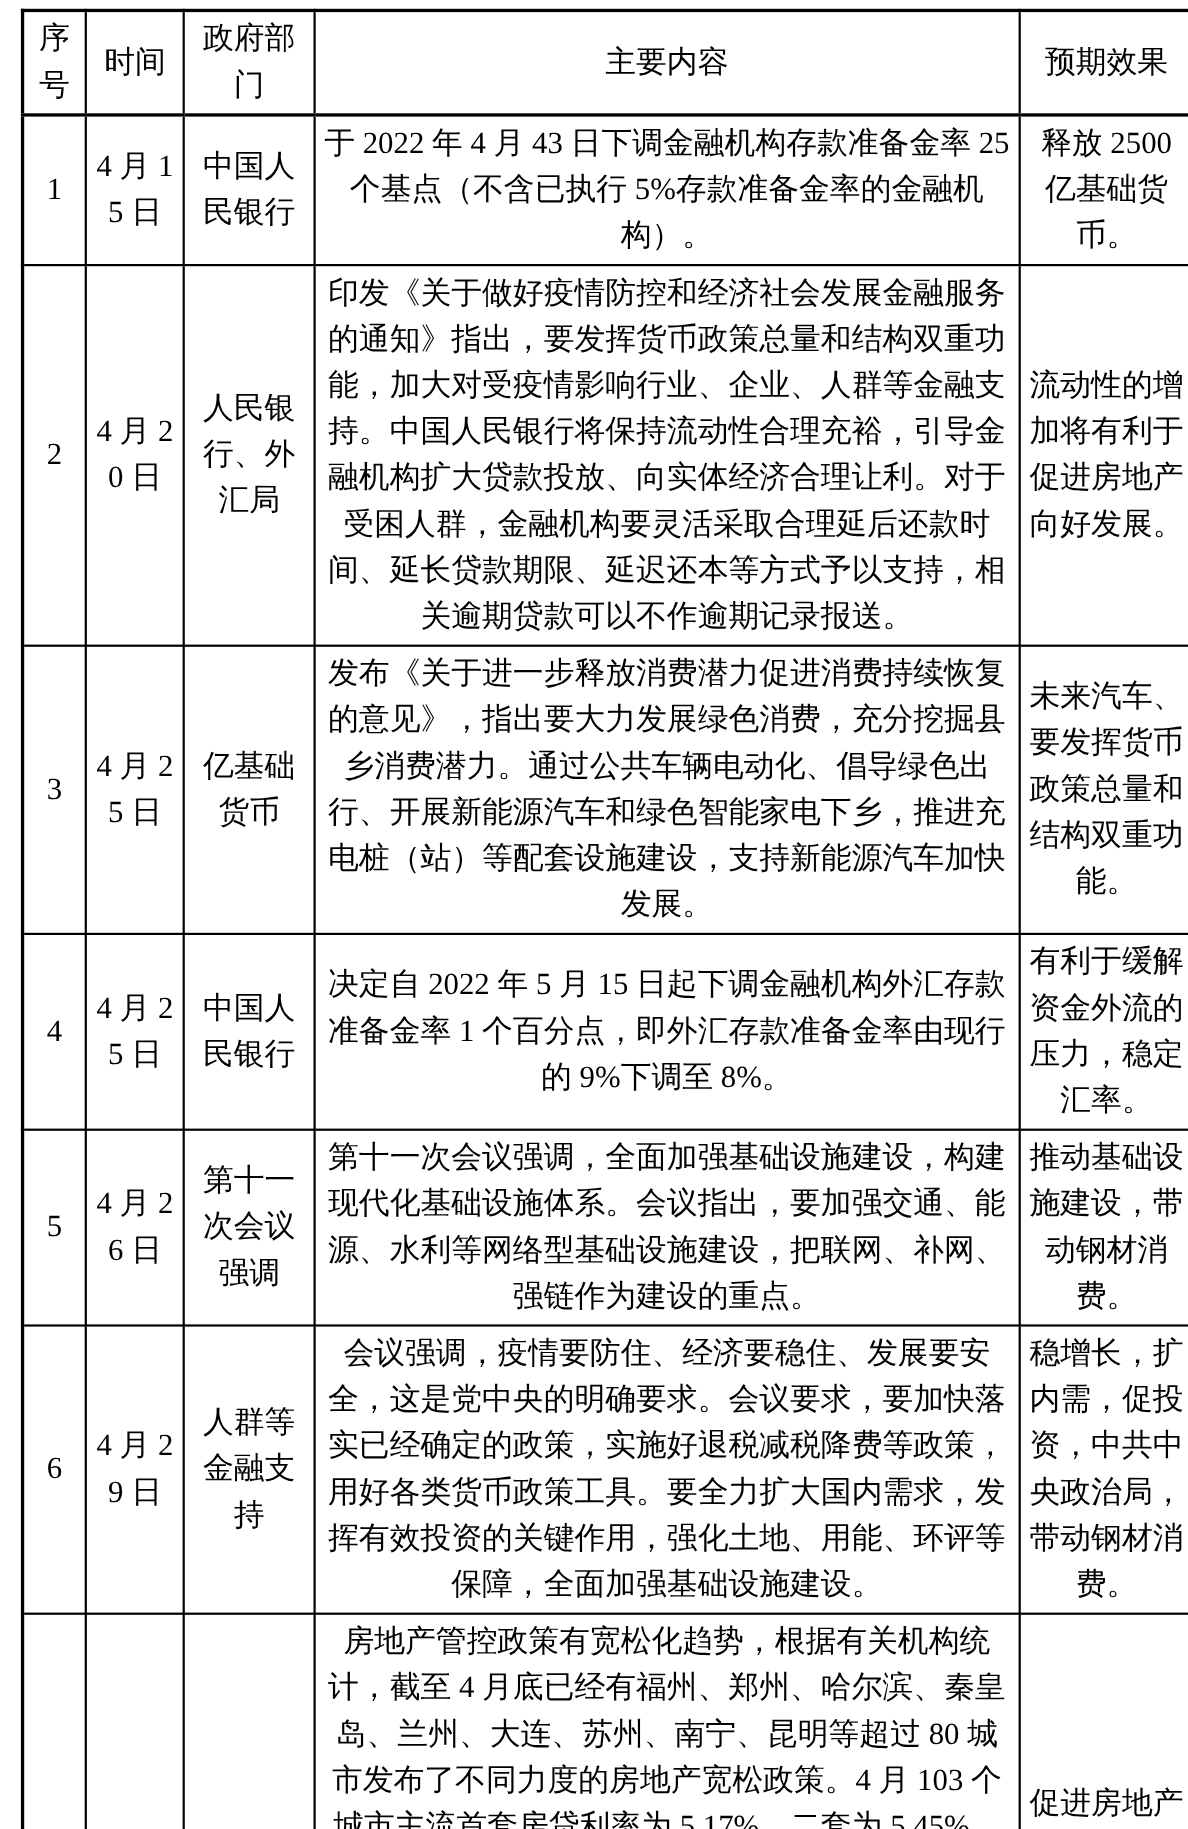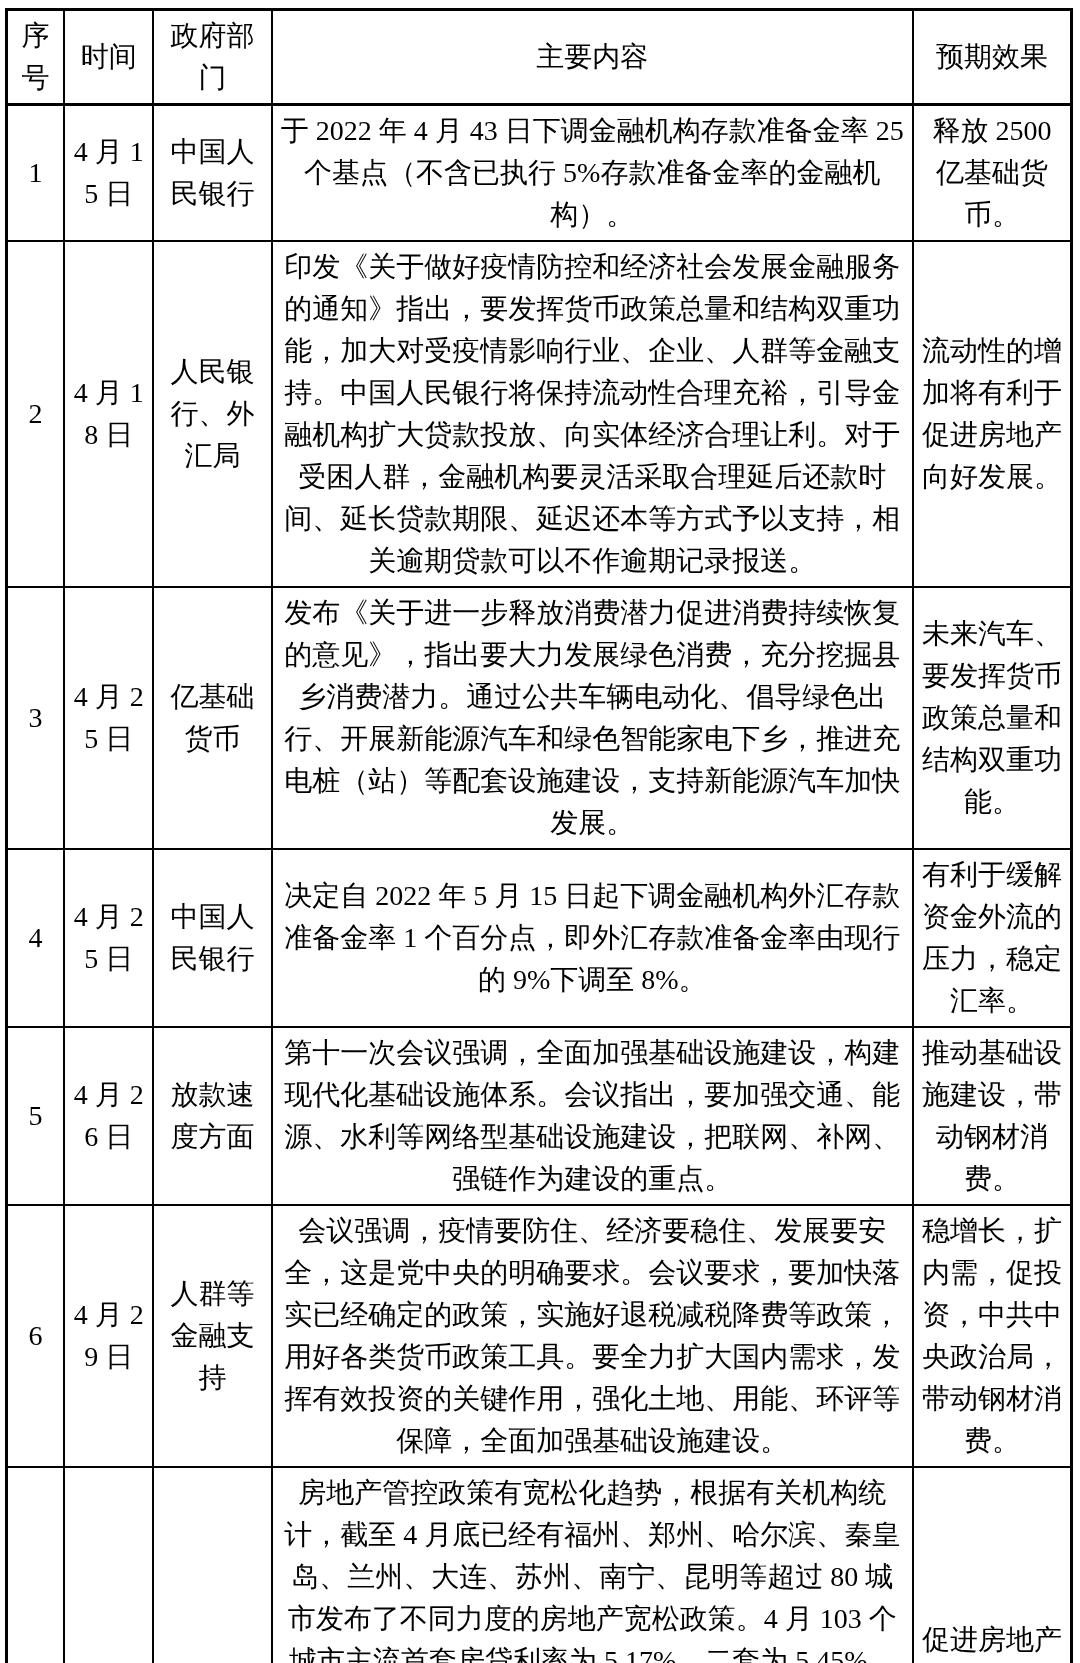--- a/index.html
+++ b/index.html
@@ -6,21 +6,21 @@
     margin: 0;
     padding: 0;
     background: #ffffff;
     color: #000000;
     font-family: "Liberation Serif", "DejaVu Serif", serif;
   }
   .page {
     width: 1080px;
     height: 1663px;
     box-sizing: border-box;
-    padding: 8px 7px 8px 5px;
+    padding: 8px 7px 8px 19px;
     background: #ffffff;
     overflow: hidden;
   }
   table.policy-table {
     width: 1068px;
     border-collapse: collapse;
     table-layout: fixed;
     border: 3px solid #000000;
   }
   .policy-table th,
@@ -74,21 +74,21 @@
     <tbody>
       <tr class="r-0">
         <td>1</td>
         <td>4 月 15 日</td>
         <td>中国人民银行</td>
         <td>于 2022 年 4 月 43 日下调金融机构存款准备金率 25 个基点（不含已执行 5%存款准备金率的金融机构）。</td>
         <td>释放 2500 亿基础货币。</td>
       </tr>
       <tr class="r-1">
         <td>2</td>
-        <td>4 月 18 日</td>
+        <td>4 月 20 日</td>
         <td>人民银行、外汇局</td>
         <td>印发《关于做好疫情防控和经济社会发展金融服务的通知》指出，要发挥货币政策总量和结构双重功能，加大对受疫情影响行业、企业、人群等金融支持。中国人民银行将保持流动性合理充裕，引导金融机构扩大贷款投放、向实体经济合理让利。对于受困人群，金融机构要灵活采取合理延后还款时间、延长贷款期限、延迟还本等方式予以支持，相关逾期贷款可以不作逾期记录报送。</td>
         <td>流动性的增加将有利于促进房地产向好发展。</td>
       </tr>
       <tr class="r-2">
         <td>3</td>
         <td>4 月 25 日</td>
         <td>亿基础货币</td>
         <td>发布《关于进一步释放消费潜力促进消费持续恢复的意见》，指出要大力发展绿色消费，充分挖掘县乡消费潜力。通过公共车辆电动化、倡导绿色出行、开展新能源汽车和绿色智能家电下乡，推进充电桩（站）等配套设施建设，支持新能源汽车加快发展。</td>
         <td>未来汽车、要发挥货币政策总量和结构双重功能。</td>
@@ -96,21 +96,21 @@
       <tr class="r-3">
         <td>4</td>
         <td>4 月 25 日</td>
         <td>中国人民银行</td>
         <td>决定自 2022 年 5 月 15 日起下调金融机构外汇存款准备金率 1 个百分点，即外汇存款准备金率由现行的 9%下调至 8%。</td>
         <td>有利于缓解资金外流的压力，稳定汇率。</td>
       </tr>
       <tr class="r-4">
         <td>5</td>
         <td>4 月 26 日</td>
-        <td>放款速度方面</td>
+        <td>第十一次会议强调</td>
         <td>第十一次会议强调，全面加强基础设施建设，构建现代化基础设施体系。会议指出，要加强交通、能源、水利等网络型基础设施建设，把联网、补网、强链作为建设的重点。</td>
         <td>推动基础设施建设，带动钢材消费。</td>
       </tr>
       <tr class="r-5">
         <td>6</td>
         <td>4 月 29 日</td>
         <td>人群等金融支持</td>
         <td>会议强调，疫情要防住、经济要稳住、发展要安全，这是党中央的明确要求。会议要求，要加快落实已经确定的政策，实施好退税减税降费等政策，用好各类货币政策工具。要全力扩大国内需求，发挥有效投资的关键作用，强化土地、用能、环评等保障，全面加强基础设施建设。</td>
         <td>稳增长，扩内需，促投资，中共中央政治局，带动钢材消费。</td>
       </tr>

